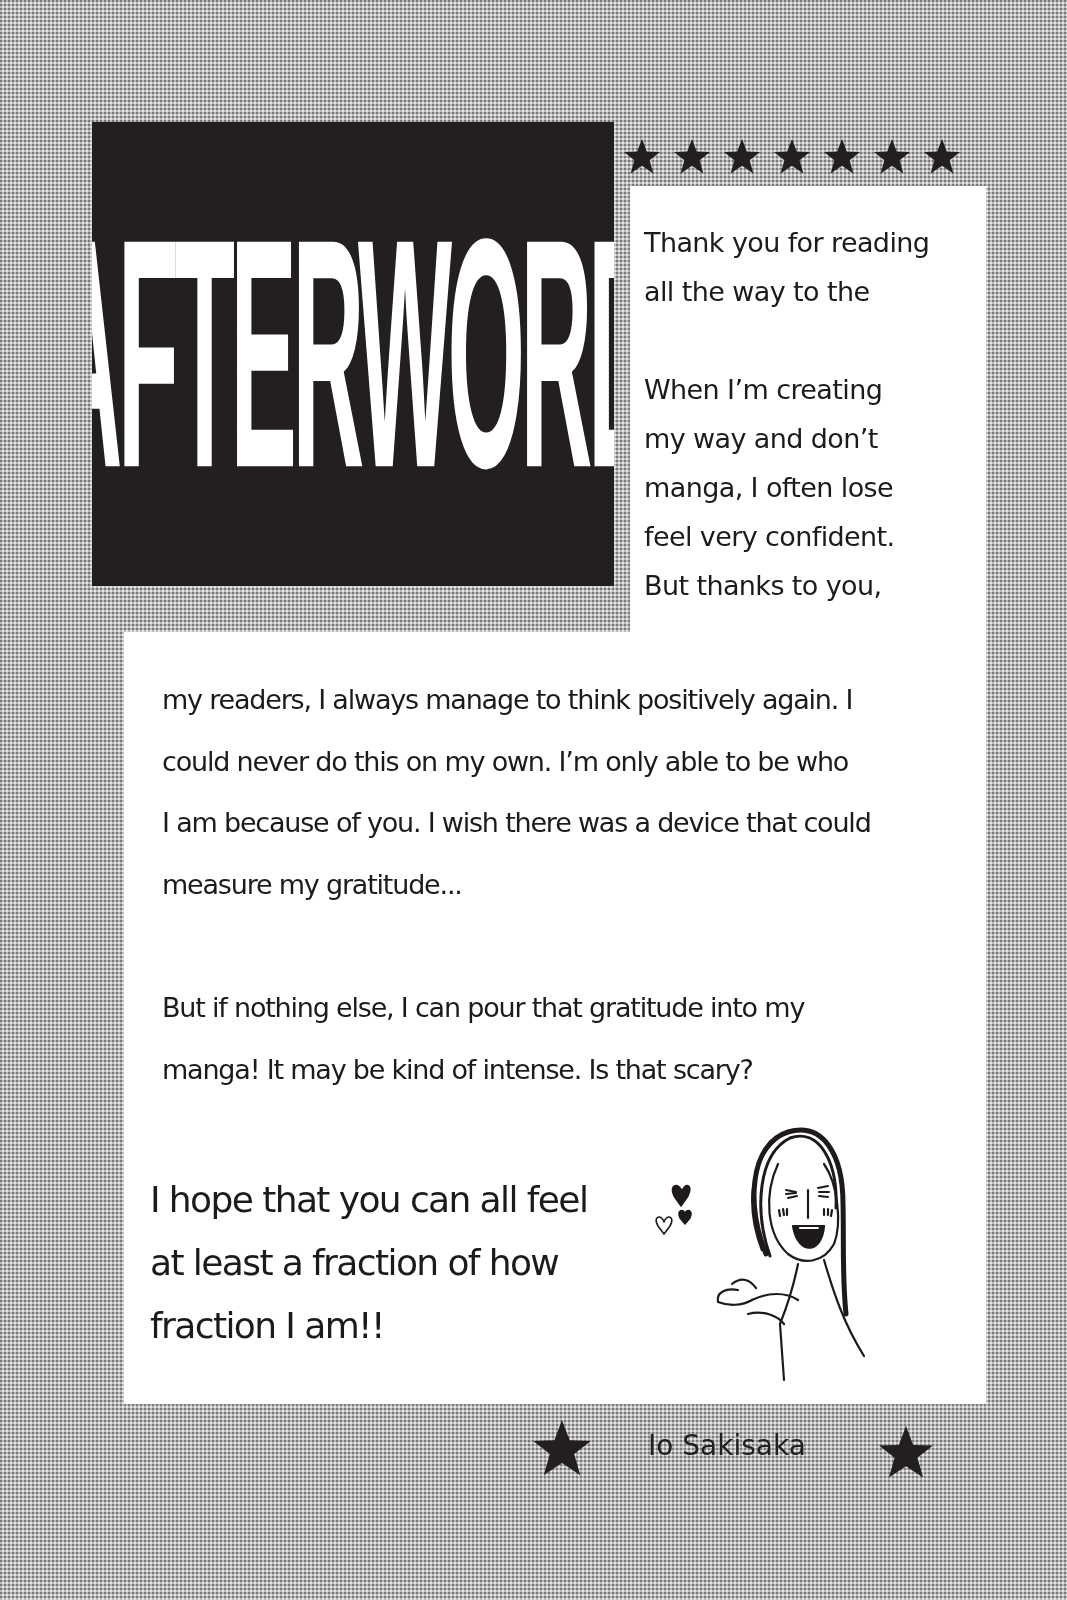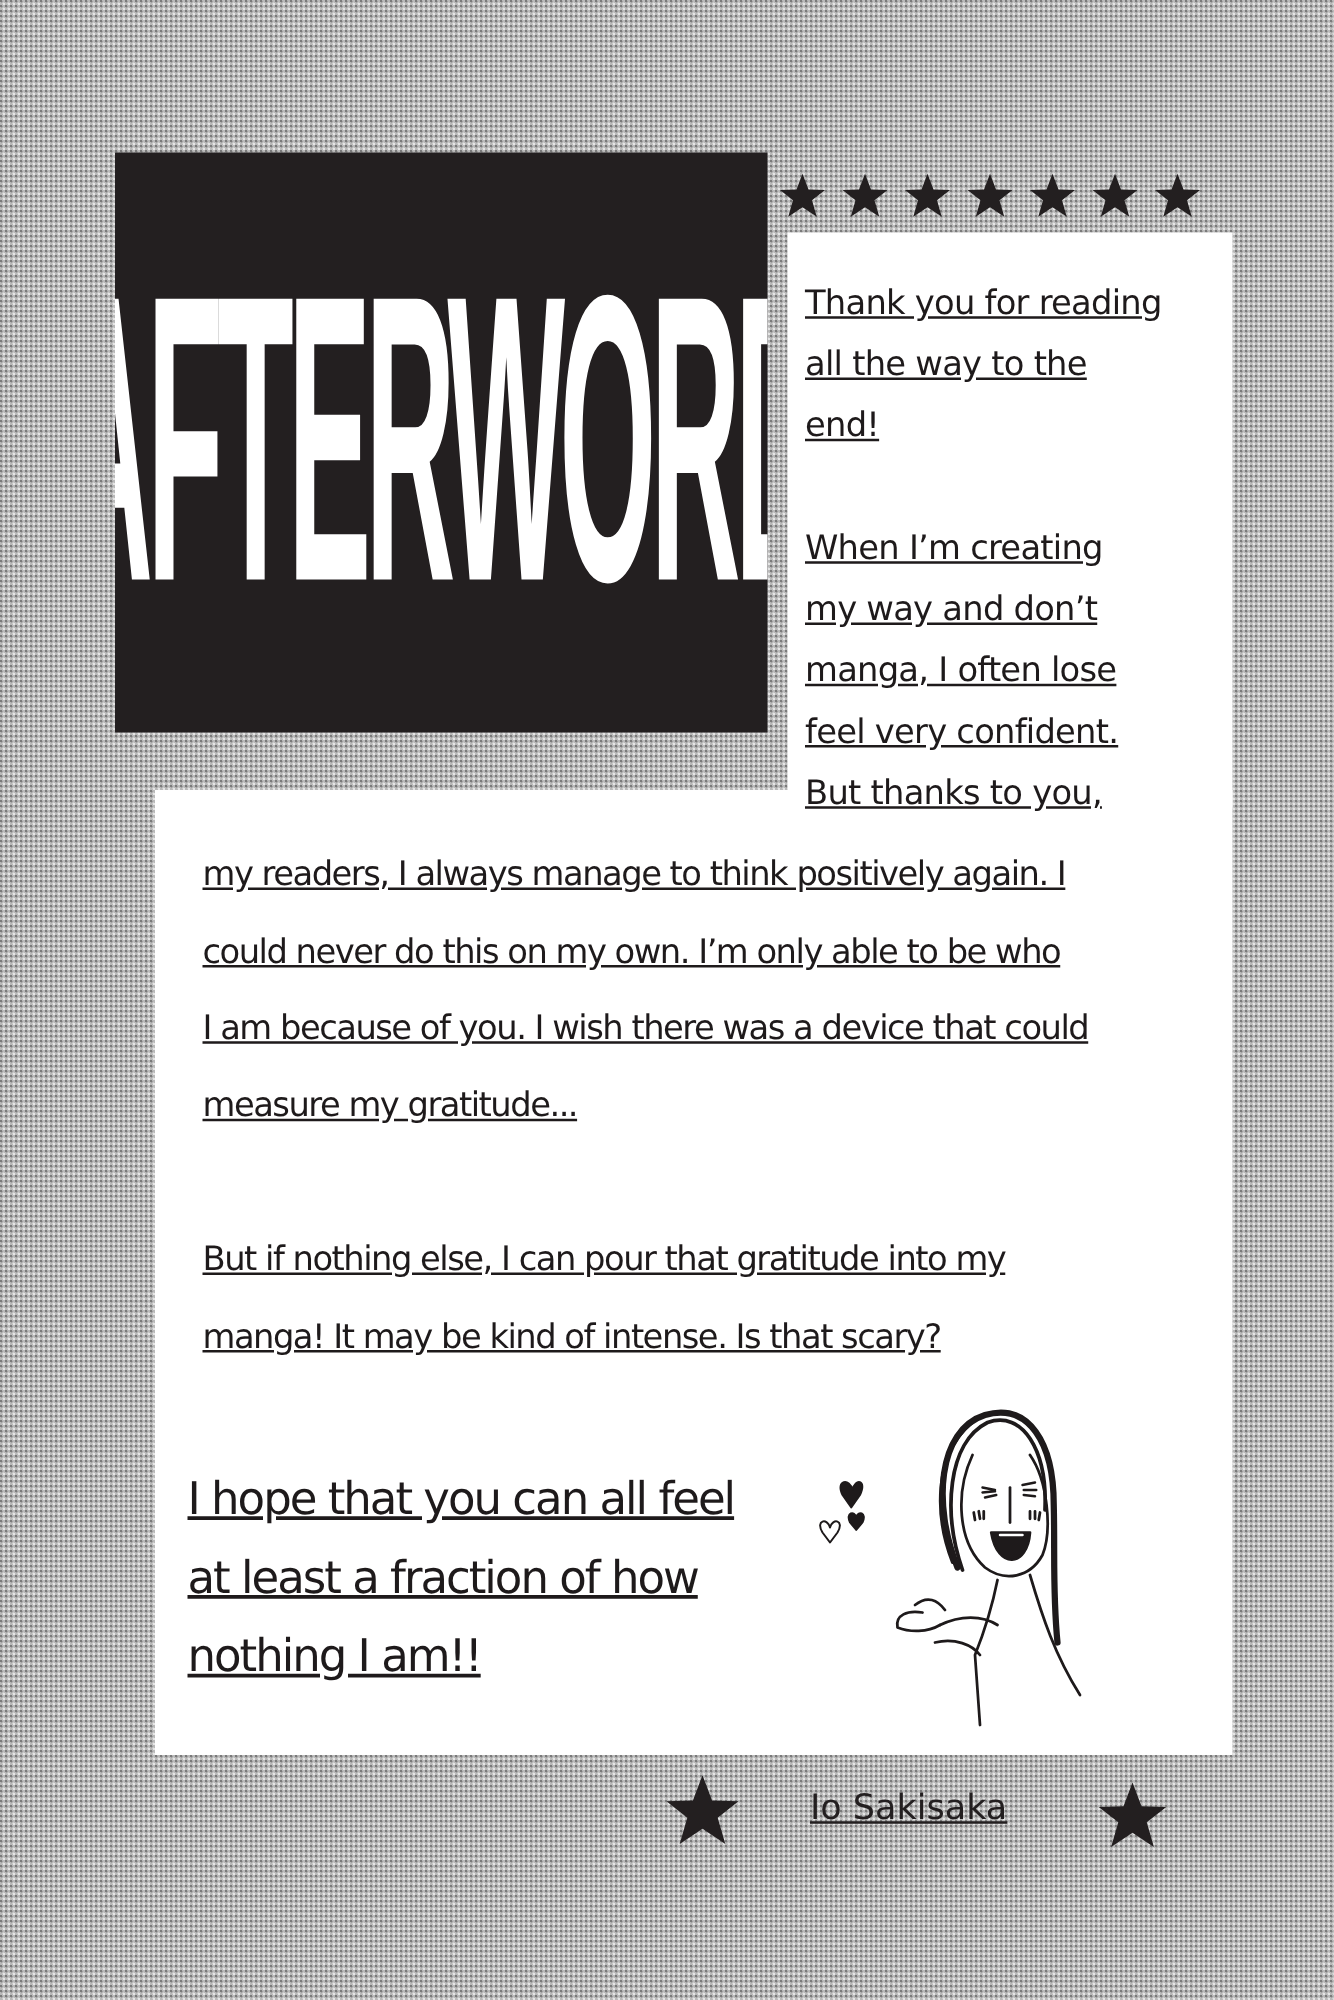--- a/index.html
+++ b/index.html
@@ -40,21 +40,20 @@
     background: #ffffff;
   }
   .panel-lower {
     position: absolute; left: 124px; top: 632px; width: 862px; height: 772px;
     background: #ffffff;
   }
   .hand {
     font-family: "DejaVu Sans", sans-serif;
     font-weight: normal;
     color: #1e1a1b;
-    text-decoration: underline;
   }
   .upper-text {
     position: absolute; left: 644px; top: 218px; width: 330px;
     font-size: 27px; line-height: 49px; letter-spacing: -0.6px;
   }
   .upper-text p { margin: 0; }
   .upper-text .gap { height: 49px; }
   .lower-text {
     position: absolute; left: 150px; top: 663px; width: 800px;
     font-size: 27px; line-height: 49.5px; letter-spacing: -1.2px;
@@ -123,21 +122,20 @@
       </svg>
     </span>
 </div>
 
 <div class="panel-upper"></div>
 <div class="panel-lower"></div>
 
 <div class="upper-text hand">
   <p>Thank you for reading</p>
   <p>all the way to the</p>
-  <p>end!</p>
   <div class="gap"></div>
   <p>When I’m creating</p>
   <p>my way and don’t</p>
   <p>manga, I often lose</p>
   <p>feel very confident.</p>
   <p>But thanks to you,</p>
 </div>
 
 <div class="lower-text hand">
   <p>my readers, I always manage to think positively again. I</p>
@@ -146,21 +144,21 @@
   <p>measure my gratitude...</p>
   <div class="gap"></div>
   <p>But if nothing else, I can pour that gratitude into my</p>
   <p>manga! It may be kind of intense. Is that scary?</p>
   <div class="gap"></div>
 </div>
 
 <div class="closing-text hand">
   <p>I hope that you can all feel</p>
   <p>at least a fraction of how</p>
-  <p>nothing I am!!</p>
+  <p>fraction I am!!</p>
 </div>
 
 <div class="drawing">
   <svg viewBox="0 0 232 262" width="232" height="262" fill="none" stroke="#1e1a1b" stroke-width="2.2" stroke-linecap="round" stroke-linejoin="round">
 
     <path d="M128 130 C108 80 112 20 150 8 C185 -2 205 30 205 80 C206 120 204 150 208 190" stroke-width="5"></path>
     <path d="M132 132 C116 86 120 30 152 14 C180 4 200 36 198 84" stroke-width="3"></path>
     <path d="M124 126 C110 90 108 40 140 14" stroke-width="2.5"></path>
 
     <path d="M140 40 C126 70 128 110 150 130 C166 142 186 138 196 120 C204 100 200 60 186 40"></path>

